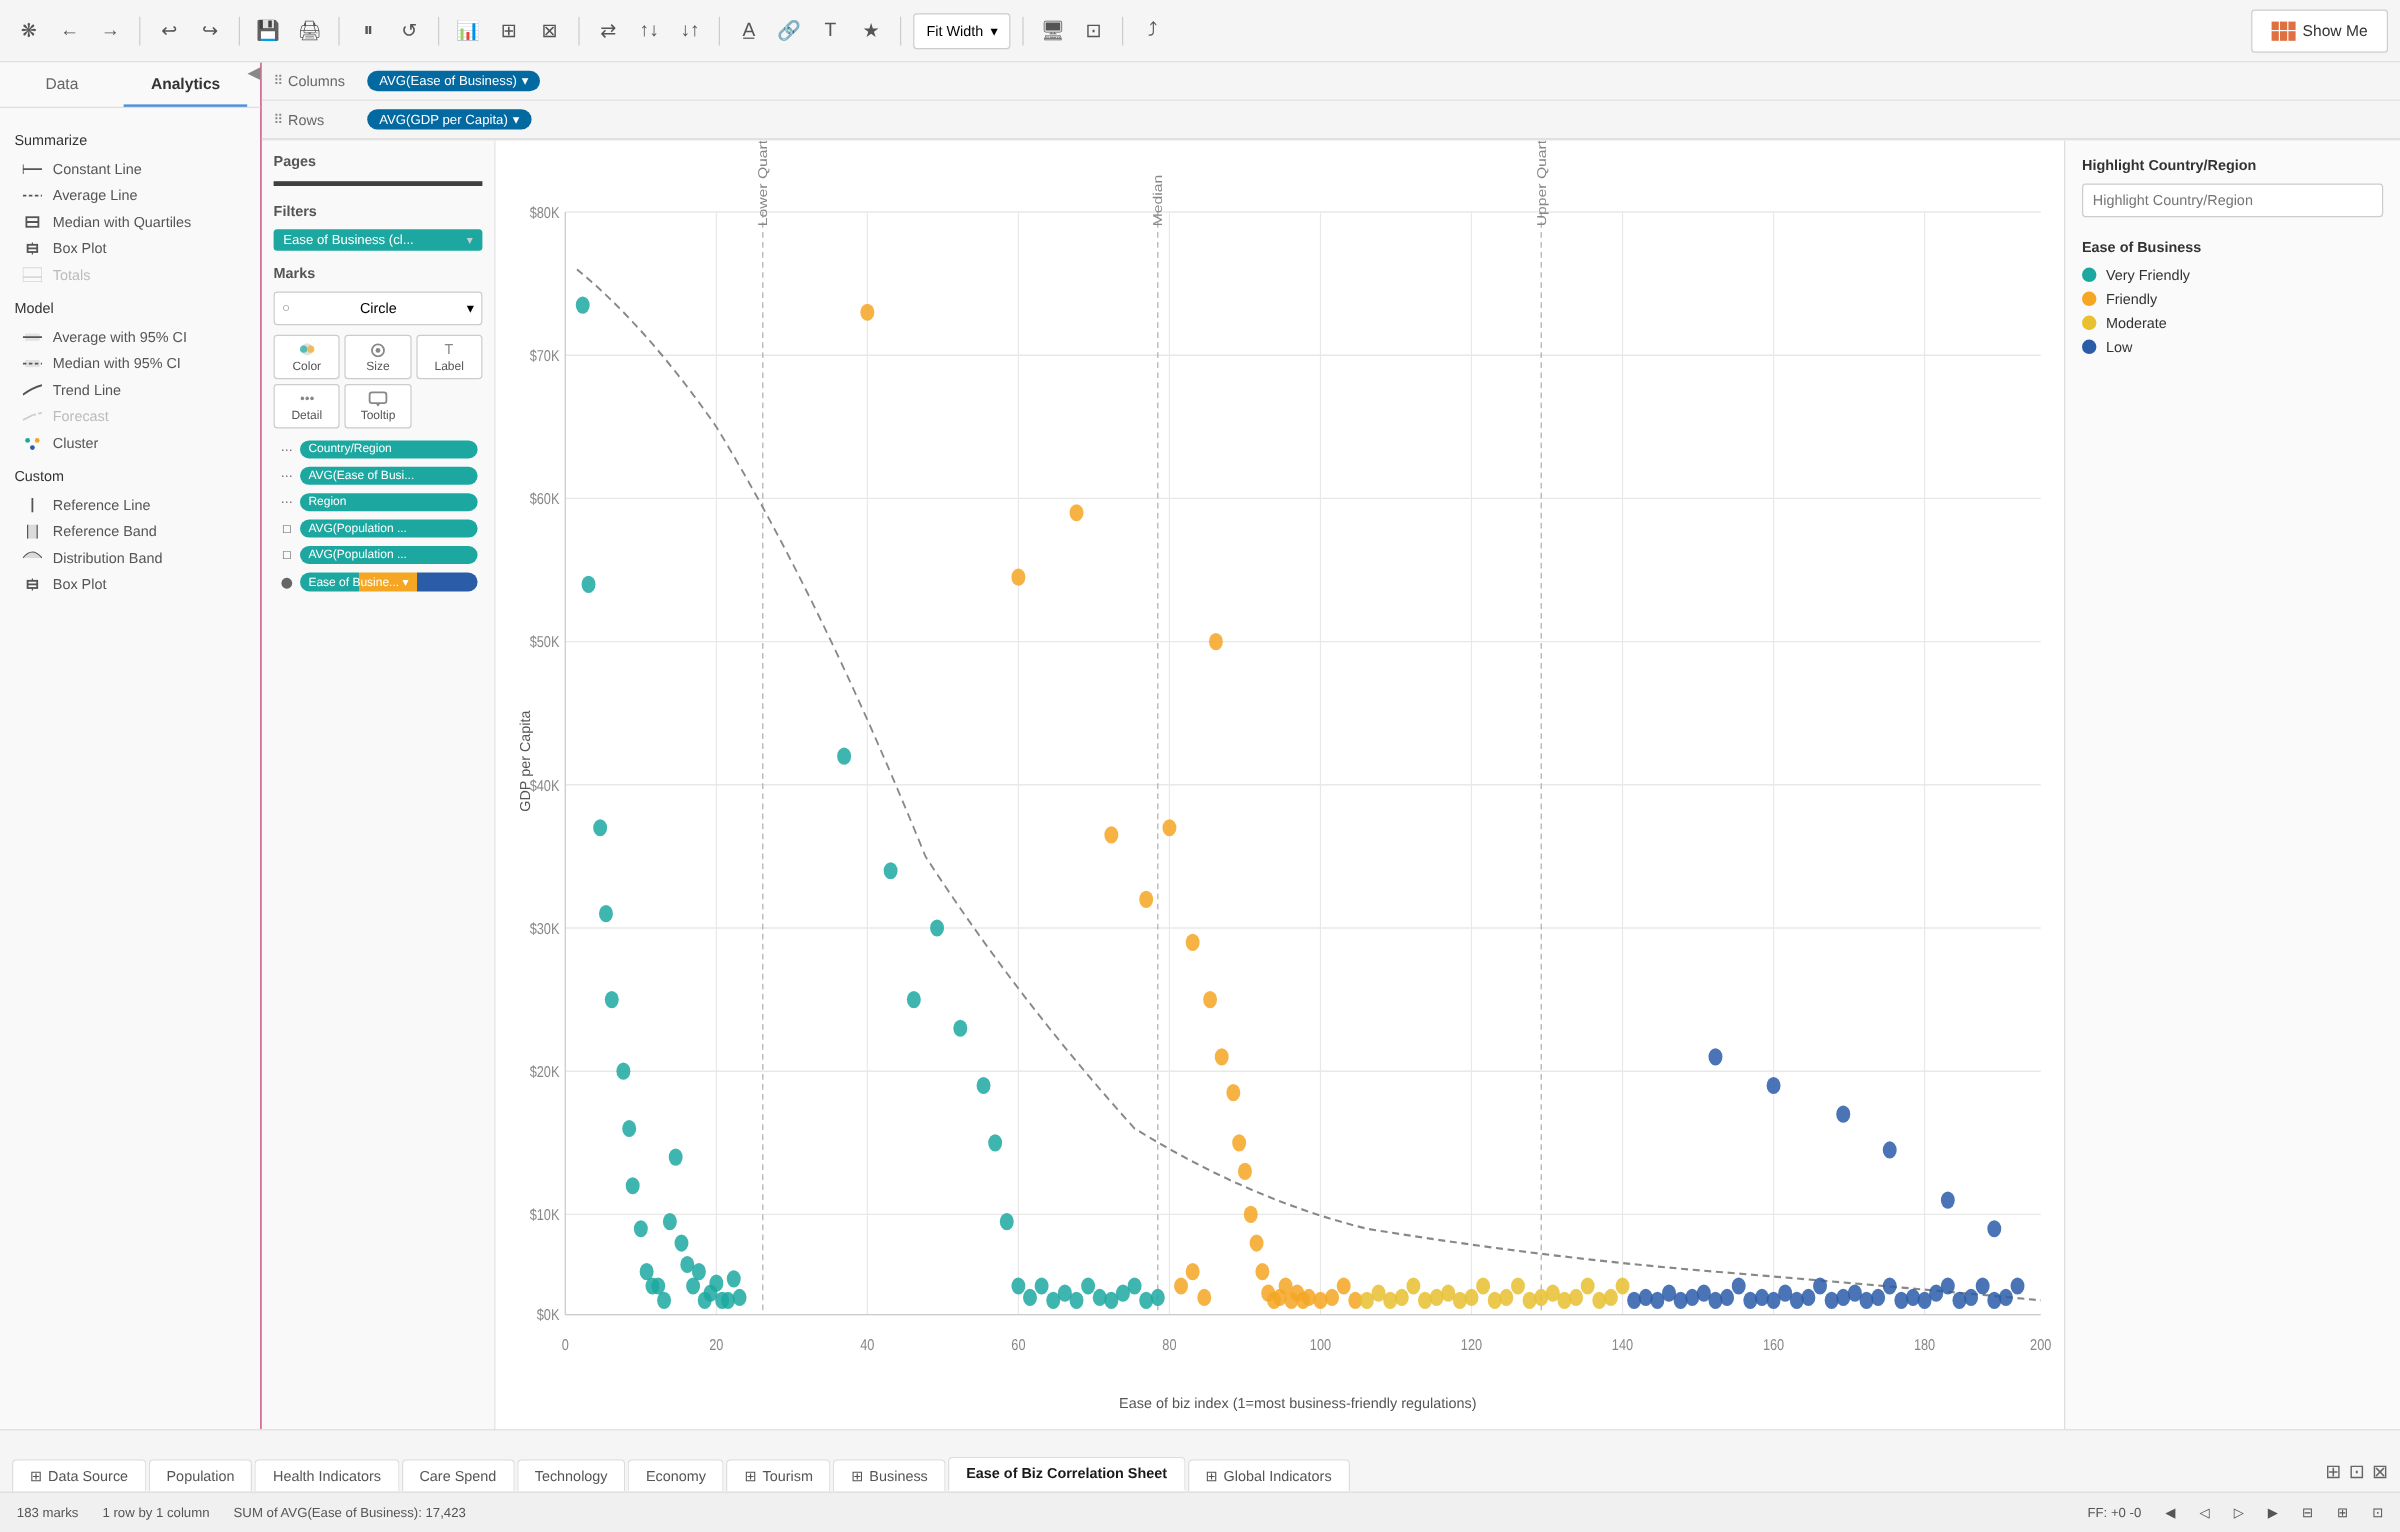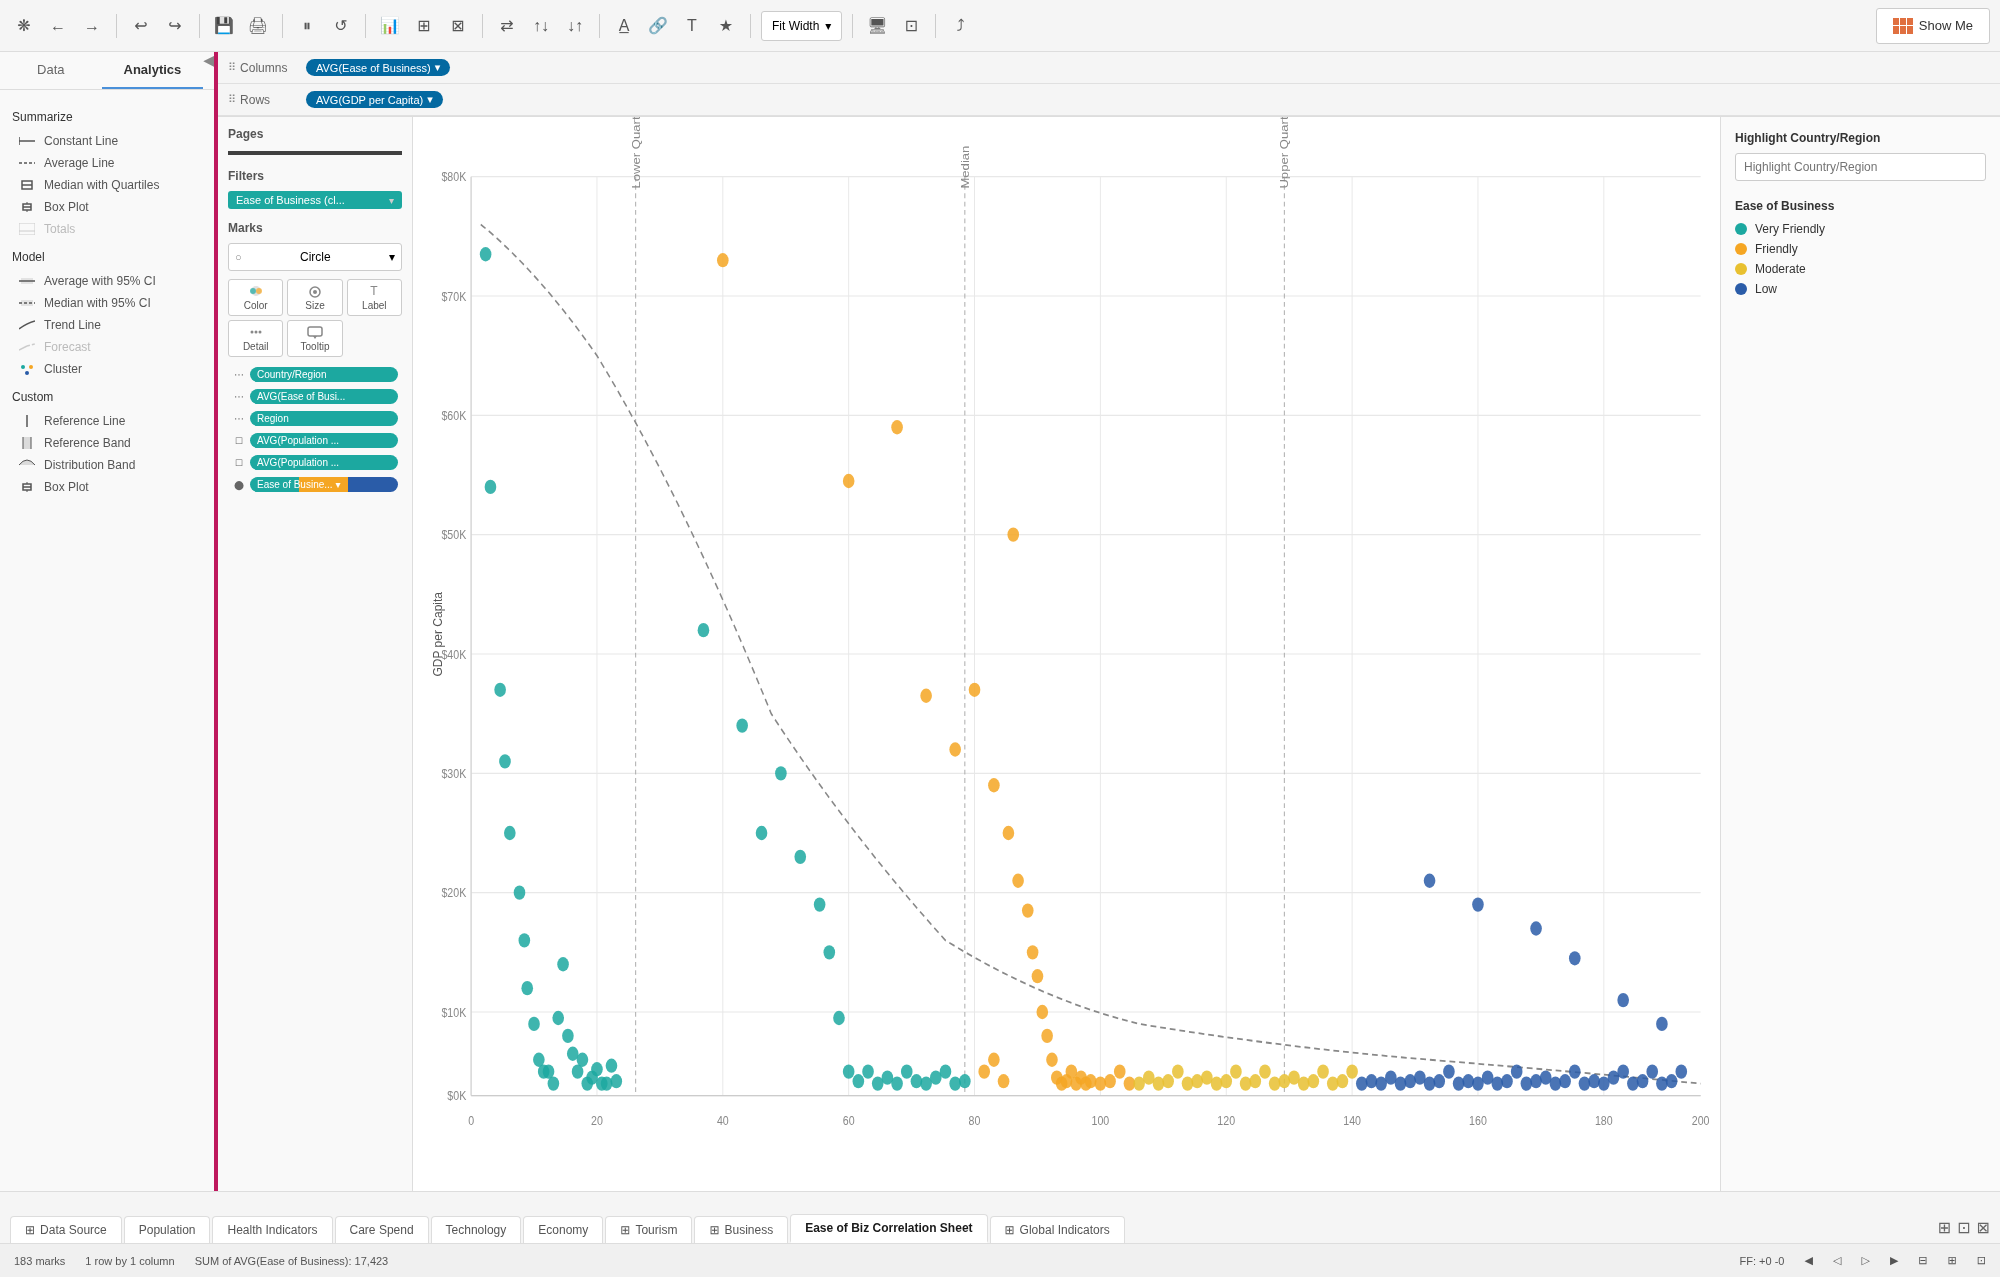--- a/index.html
+++ b/index.html
@@ -13,21 +13,21 @@
     .toolbar-sep { width: 1px; height: 24px; background: #ccc; margin: 0 4px; }
     .toolbar-dropdown { height: 30px; padding: 0 10px; border: 1px solid #ccc; border-radius: 3px; background: white; font-size: 12px; cursor: pointer; display: flex; align-items: center; gap: 6px; }
     .show-me-btn { margin-left: auto; height: 36px; padding: 0 16px; background: white; border: 1px solid #ccc; border-radius: 3px; display: flex; align-items: center; gap: 6px; cursor: pointer; font-size: 13px; font-weight: 500; color: #333; }
     .show-me-icon { width: 20px; height: 16px; display: grid; grid-template-columns: 1fr 1fr 1fr; gap: 1px; }
     .show-me-icon span { background: #e07040; display: block; }
 
     
     .main-content { display: flex; flex: 1; overflow: hidden; }
 
     
-    .left-panel { width: 218px; min-width: 218px; background: #f9f9f9; border-right: 4px solid #be185d; display: flex; flex-direction: column; }
+    .left-panel { width: 218px; min-width: 218px; background: #f9f9f9; border-right: 1px solid #be185d; display: flex; flex-direction: column; }
     .left-tabs { display: flex; border-bottom: 1px solid #ddd; }
     .left-tab { flex: 1; padding: 10px 0; text-align: center; cursor: pointer; font-size: 13px; color: #666; border-bottom: 2px solid transparent; }
     .left-tab.active { color: #333; font-weight: 600; border-bottom: 2px solid #4a90d9; }
     .left-panel-content { padding: 10px 12px; overflow-y: auto; flex: 1; }
     .section-title { font-size: 12px; font-weight: 400; color: #333; margin: 10px 0 6px 0; }
     .analytics-item { display: flex; align-items: flex-end; gap: 8px; padding: 4px 6px; cursor: pointer; border-radius: 3px; color: #555; font-size: 12px; }
     .analytics-item.disabled { color: #bbb; cursor: default; }
     .item-icon { width: 18px; height: 14px; display: flex; align-items: center; justify-content: center; flex-shrink: 0; }
 
     
@@ -397,20 +397,21 @@
             </div>
           </div>
         </div>
 
         <div class="chart-canvas">
 
           <div class="y-axis">
             <div class="y-axis-label">GDP per Capita</div>
           </div>
 
+          <div class="x-axis-label">Ease of biz index (1=most business-friendly regulations)</div>
 
           <svg class="scatter-svg" viewBox="0 0 1350 900" preserveAspectRatio="none">
 
             <line x1="60" y1="50" x2="1330" y2="50" stroke="#e8e8e8" stroke-width="1"></line>
             <line x1="60" y1="150" x2="1330" y2="150" stroke="#e8e8e8" stroke-width="1"></line>
             <line x1="60" y1="250" x2="1330" y2="250" stroke="#e8e8e8" stroke-width="1"></line>
             <line x1="60" y1="350" x2="1330" y2="350" stroke="#e8e8e8" stroke-width="1"></line>
             <line x1="60" y1="450" x2="1330" y2="450" stroke="#e8e8e8" stroke-width="1"></line>
             <line x1="60" y1="550" x2="1330" y2="550" stroke="#e8e8e8" stroke-width="1"></line>
             <line x1="60" y1="650" x2="1330" y2="650" stroke="#e8e8e8" stroke-width="1"></line>

